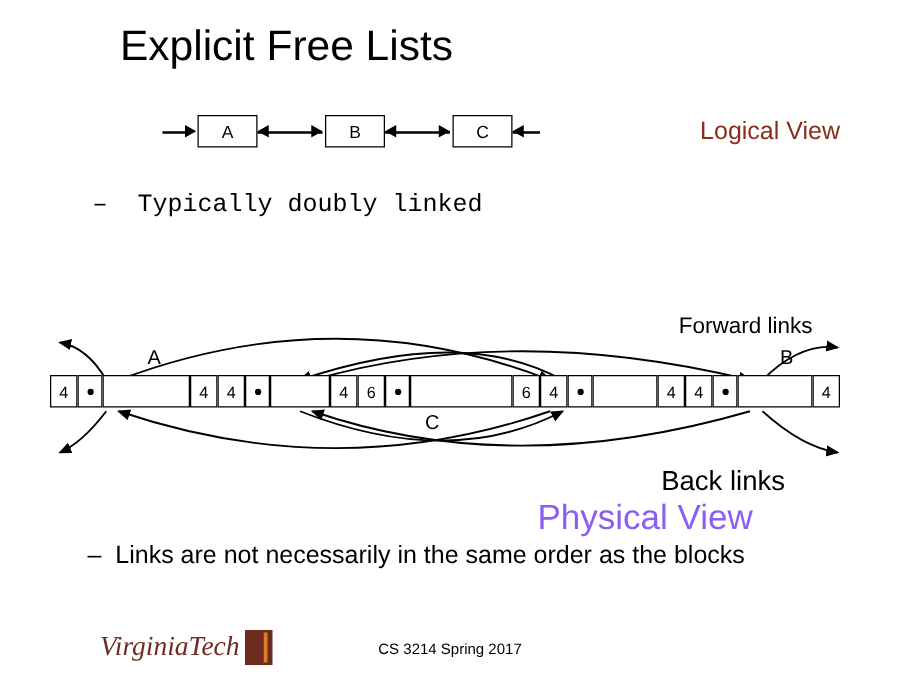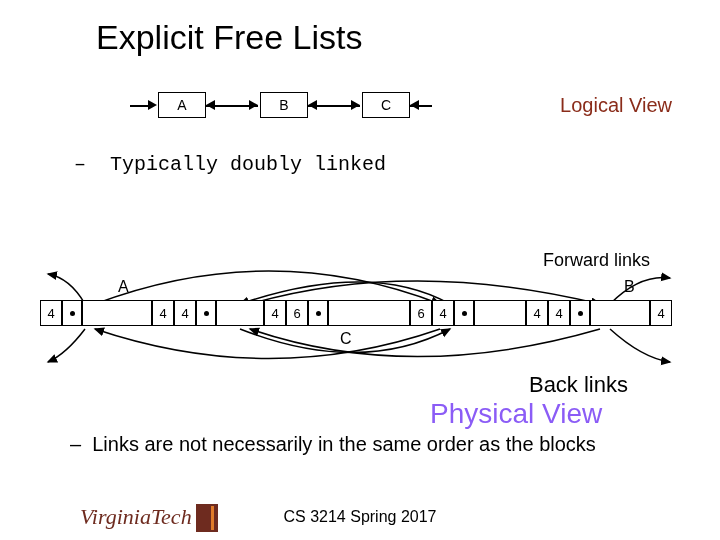--- a/index.html
+++ b/index.html
@@ -129,21 +129,21 @@
     right: 40px;
     font-size: 20px;
     line-height: 1.2;
   }
   .footer {
     position: absolute;
     bottom: 14px;
     left: 0;
     width: 100%;
     text-align: center;
-    font-size: 16px;
+    font-size: 12px;
   }
   .logo {
     position: absolute;
     bottom: 8px;
     left: 80px;
     display: flex;
     align-items: flex-start;
     gap: 4px;
   }
   .logo-txt { color: #6e2b1f; font-size: 22px; font-style: italic; font-family: Georgia, serif; }

